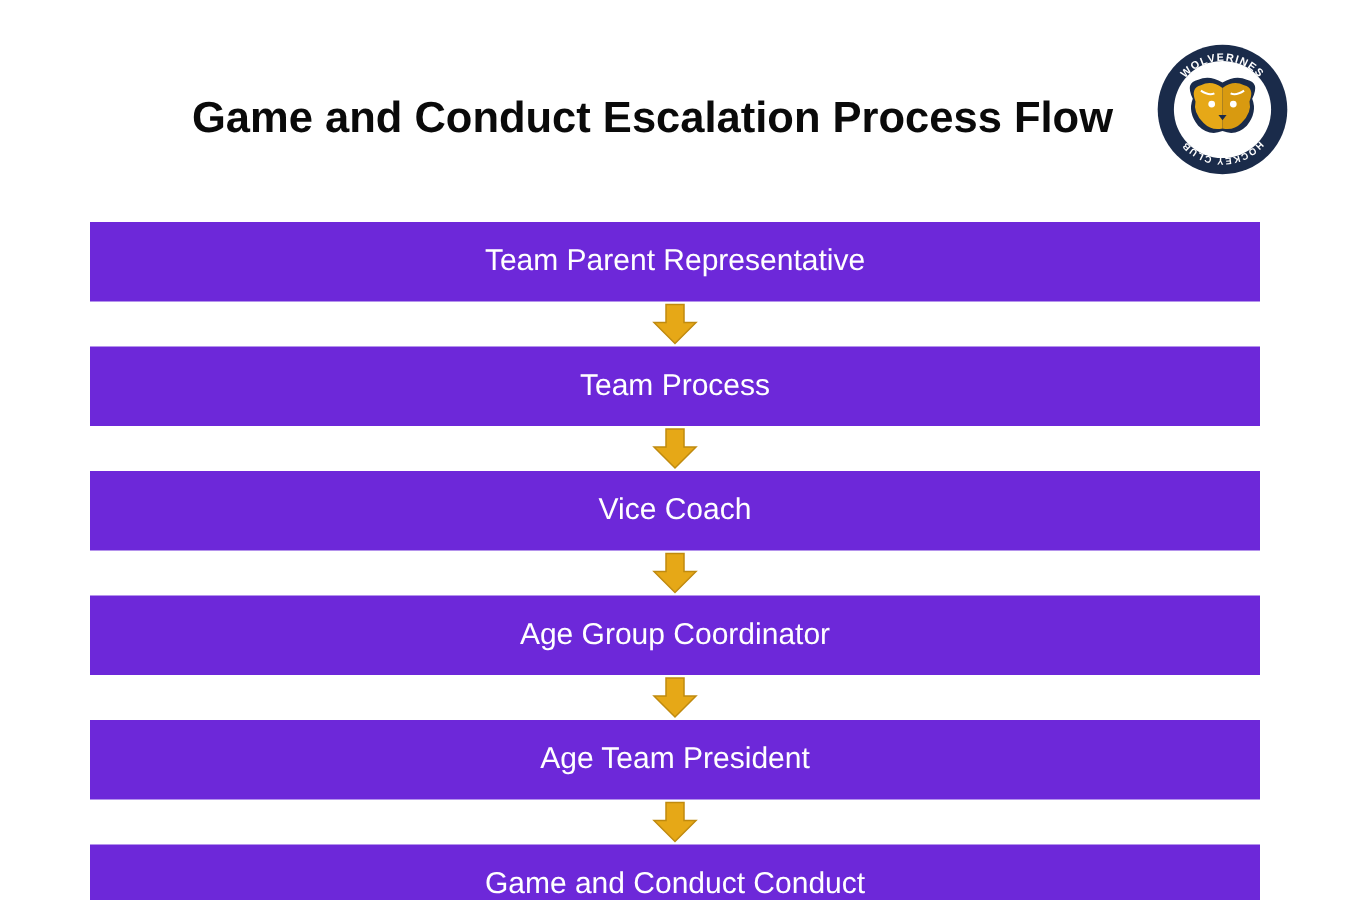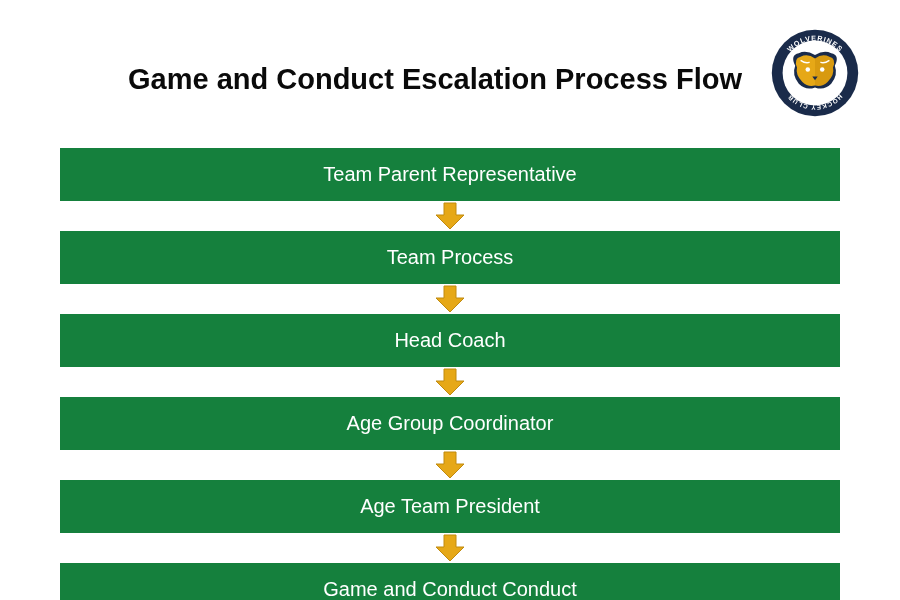--- a/index.html
+++ b/index.html
@@ -33,21 +33,21 @@
     }
     .flow {
       padding: 0 60px;
       display: flex;
       flex-direction: column;
       align-items: center;
       margin-top: 10px;
     }
     .step {
       width: 100%;
-      background: #15803d;
+      background: #6d28d9;
       color: #ffffff;
       text-align: center;
       padding: 15px 0;
       font-size: 20px;
       font-weight: 400;
     }
     .arrow {
       width: 32px;
       height: 30px;
       display: block;
@@ -97,21 +97,21 @@
   </svg>
 
   <div class="step">
     <span>Team Process</span>
   </div>
   <svg class="arrow" viewBox="0 0 32 30">
     <path d="M 10,2 L 22,2 L 22,14 L 30,14 L 16,28 L 2,14 L 10,14 Z" fill="#e6a817" stroke="#c08a0f" stroke-width="1"></path>
   </svg>
 
   <div class="step">
-    <span>Head Coach</span>
+    <span>Vice Coach</span>
   </div>
   <svg class="arrow" viewBox="0 0 32 30">
     <path d="M 10,2 L 22,2 L 22,14 L 30,14 L 16,28 L 2,14 L 10,14 Z" fill="#e6a817" stroke="#c08a0f" stroke-width="1"></path>
   </svg>
 
   <div class="step">
     <span>Age Group Coordinator</span>
   </div>
   <svg class="arrow" viewBox="0 0 32 30">
     <path d="M 10,2 L 22,2 L 22,14 L 30,14 L 16,28 L 2,14 L 10,14 Z" fill="#e6a817" stroke="#c08a0f" stroke-width="1"></path>

